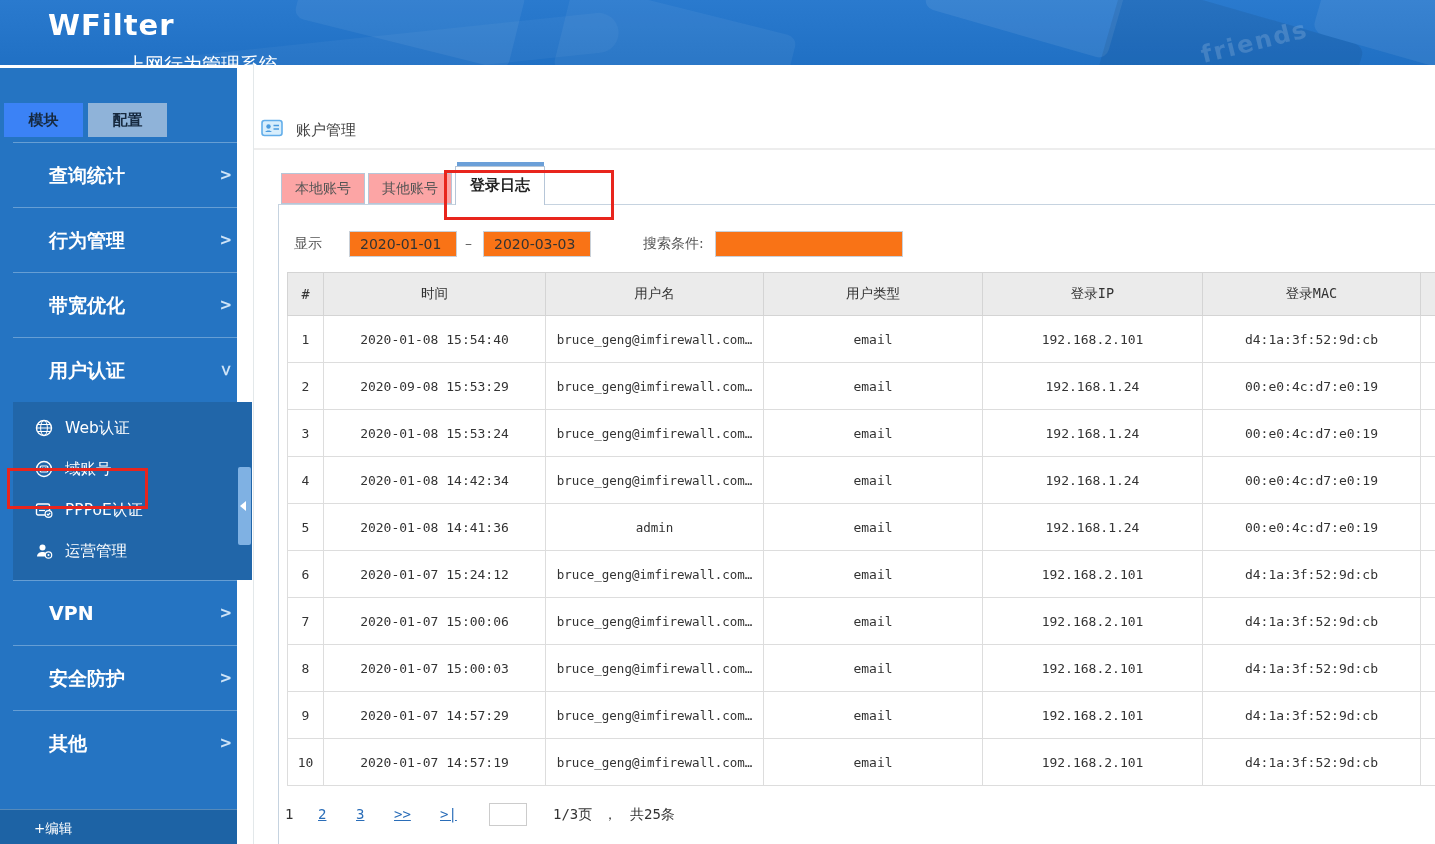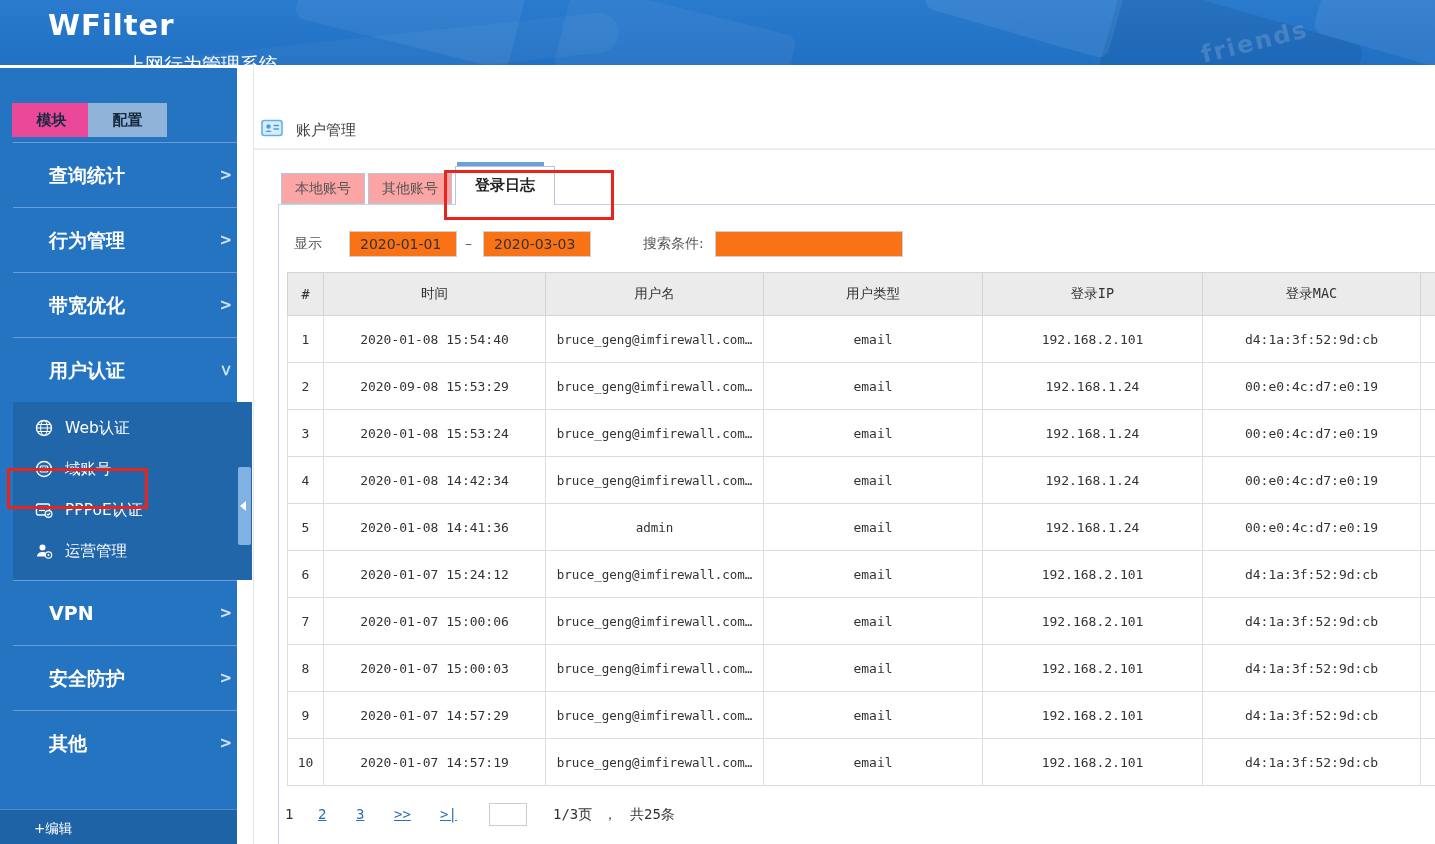--- a/index.html
+++ b/index.html
@@ -20,21 +20,21 @@
   .decor-text { position:absolute; left:1200px; top:28px; transform:rotate(-14deg);
                 font-size:24px; font-weight:bold; color:rgba(255,255,255,.16); letter-spacing:2px; }
   .logo { position:absolute; left:24px; top:8px; color:#fff; font-size:29px; font-weight:bold; letter-spacing:1px;margin-left:24px; }
   .logo-sub { position:absolute; left:126px; top:52px; color:#fff; font-size:19px; }
 
   
   .sidebar { position:absolute; left:0; top:65px; width:237px; height:779px;
              background:#2574c2; border-top:3px solid #ffffff; }
   .side-tab { position:absolute; top:35px; height:34px; width:79px; text-align:center;
               line-height:34px; font-size:15px; font-weight:bold; color:#16293f; cursor:pointer; }
-  .side-tab.active { left:12px; background:#ec4899; }
+  .side-tab.active { left:4px; background:#3b82f6; }
   .side-tab.idle   { left:88px; background:#8fb3d9; }
   .menu { position:absolute; left:13px; top:74px; width:239px; }
   .mi { position:relative; height:65px; line-height:65px; color:#fff; font-size:19px; font-weight:bold;
         padding-left:36px; border-top:1px solid rgba(255,255,255,.30); cursor:pointer; }
   .chev { position:absolute; right:20px; top:0; height:65px; line-height:65px;
           font-size:15px; font-weight:bold; color:#cfe4f7; }
   .chev.down { transform:rotate(90deg); }
   .submenu { background:#2166a9; padding:6px 0 8px 0; }
   .smi { position:relative; height:41px; line-height:41px; color:#fff; font-size:15.5px;
          padding-left:52px; cursor:pointer; }
@@ -55,21 +55,21 @@
   .title-divider { position:absolute; left:254px; top:148px; width:1181px; height:2px; background:#ededed; }
 
   .panel-border-top { position:absolute; left:278px; top:204px; width:1157px; height:1px; background:#c6d3e0; }
   .panel-border-left { position:absolute; left:278px; top:204px; width:1px; height:640px; background:#c6d3e0; }
 
   .tab { position:absolute; top:173px; height:31px; width:84px; background:#fca5a5;
          border:1px solid #b6c6d8; color:#555; font-size:14px; line-height:29px;
          text-align:center; z-index:4; cursor:pointer; }
   .tab.t0 { left:281px; }
   .tab.t1 { left:368px; }
-  .tab.active { left:455px; top:166px; width:100px; height:39px; background:#fff;
+  .tab.active { left:455px; top:166px; width:90px; height:39px; background:#fff;
                 border-bottom:none; color:#222; font-weight:bold; font-size:15px;
                 line-height:37px; z-index:6; }
   .tab-active-bar { position:absolute; left:457px; top:162px; width:87px; height:4px;
                     background:#6b9fd8; z-index:7; }
 
   .lbl { position:absolute; font-size:14px; color:#555; }
   .filter-input { position:absolute; height:26px; border:1px solid #c9d0d8; background:#f97316;
                   font-size:14px; color:#333; font-family:"DejaVu Sans", sans-serif; padding:0 10px; outline:none; }
   .date1 { left:349px; top:231px; width:108px; }
   .range-sep { left:465px; top:235px; color:#666; }

